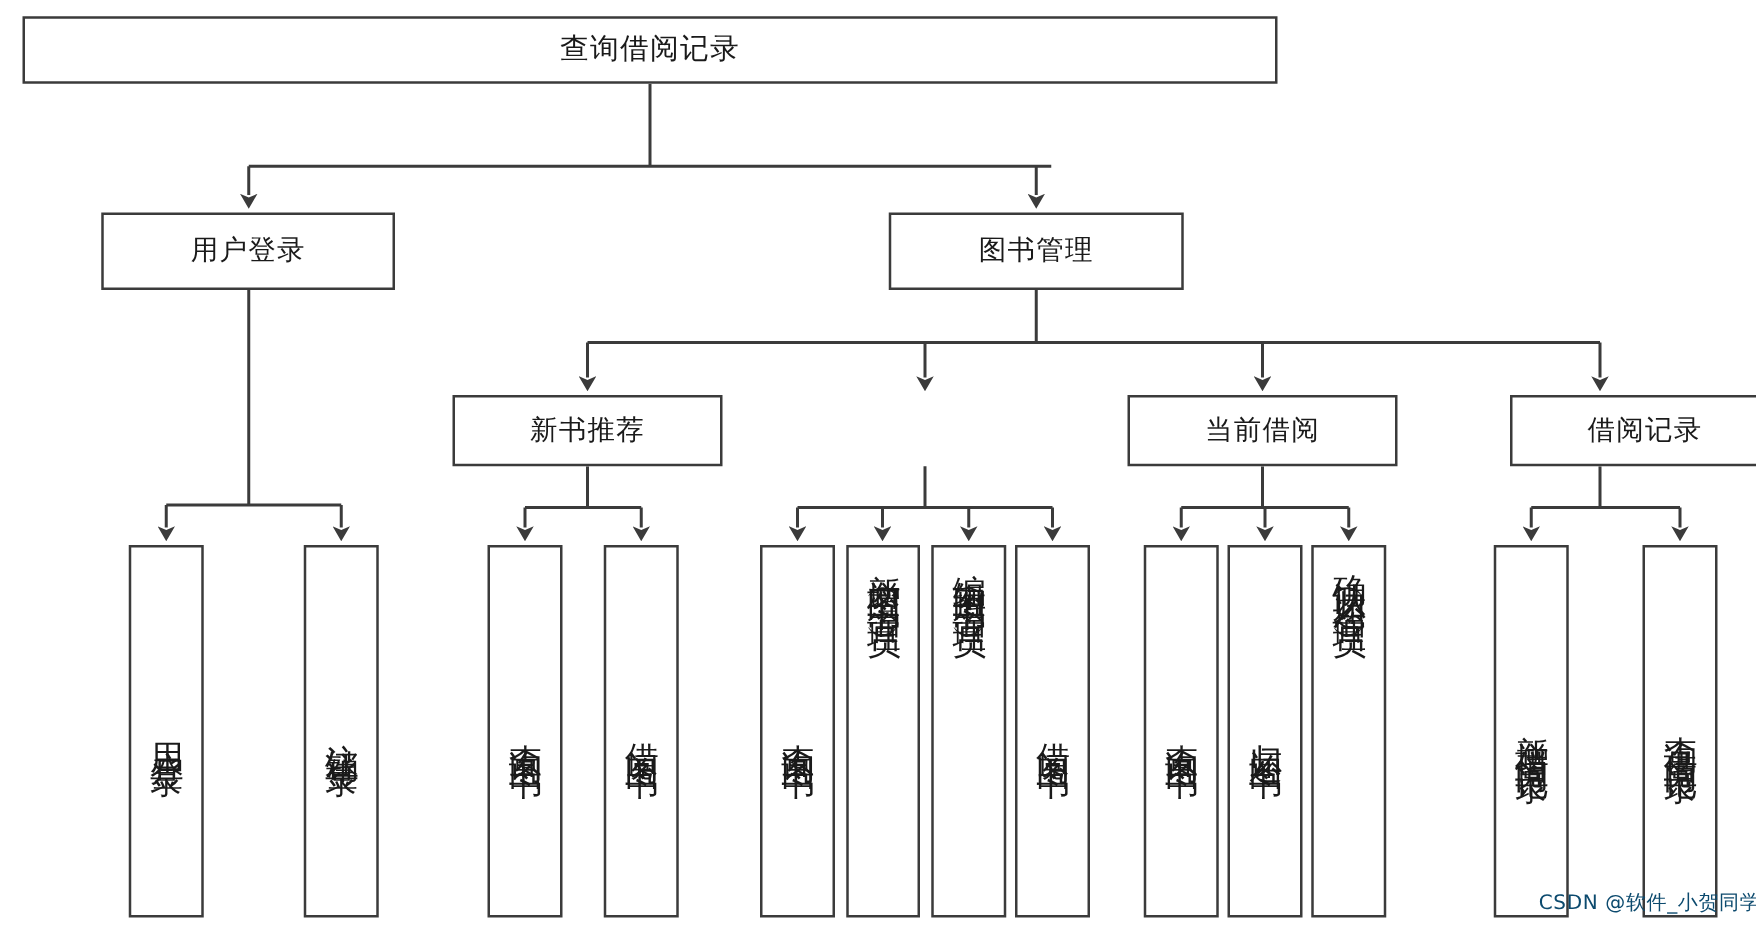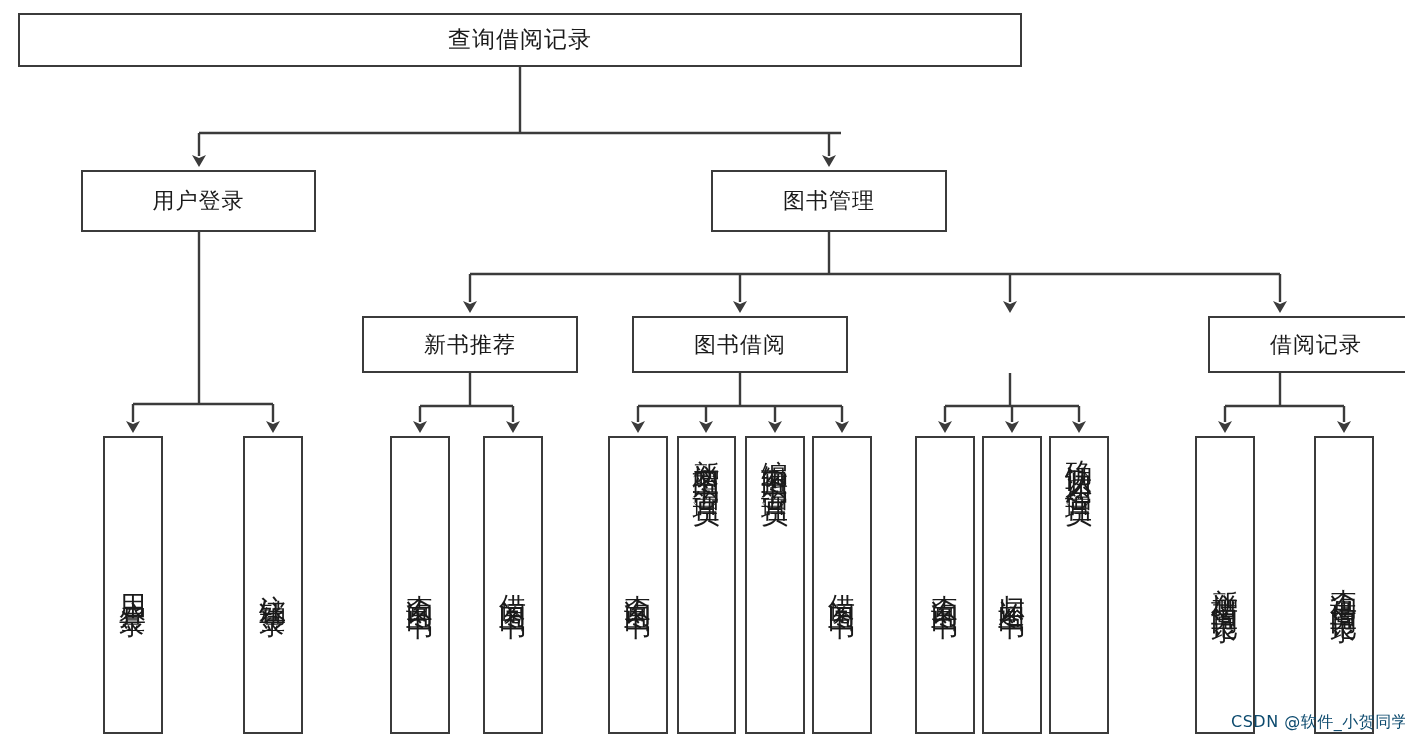--- a/index.html
+++ b/index.html
@@ -130,22 +130,22 @@
   <div class="node h-node" style="left:81px;top:170px;width:235px;height:62px;">
     <span class="node-label">用户登录</span>
   </div>
   <div class="node h-node" style="left:711px;top:170px;width:236px;height:62px;">
     <span class="node-label">图书管理</span>
   </div>
 
   <div class="node h-node" style="left:362px;top:316px;width:216px;height:57px;">
     <span class="node-label">新书推荐</span>
   </div>
-  <div class="node h-node" style="left:632px;top:316px;width:216px;height:57px;">
-    <span class="node-label">图书借阅</span>
+  <div class="node h-node" style="left:902px;top:316px;width:216px;height:57px;">
+    <span class="node-label">当前借阅</span>
   </div>
   <div class="node h-node" style="left:1172px;top:316px;width:216px;height:57px;margin-left:36px;">
     <span class="node-label">借阅记录</span>
   </div>
 
   <div class="node v-node mid" style="left:103px;top:436px;width:60px;height:298px;">
     <span class="node-label">用户登录</span>
   </div>
   <div class="node v-node mid" style="left:243px;top:436px;width:60px;height:298px;">
     <span class="node-label">注销登录</span>

